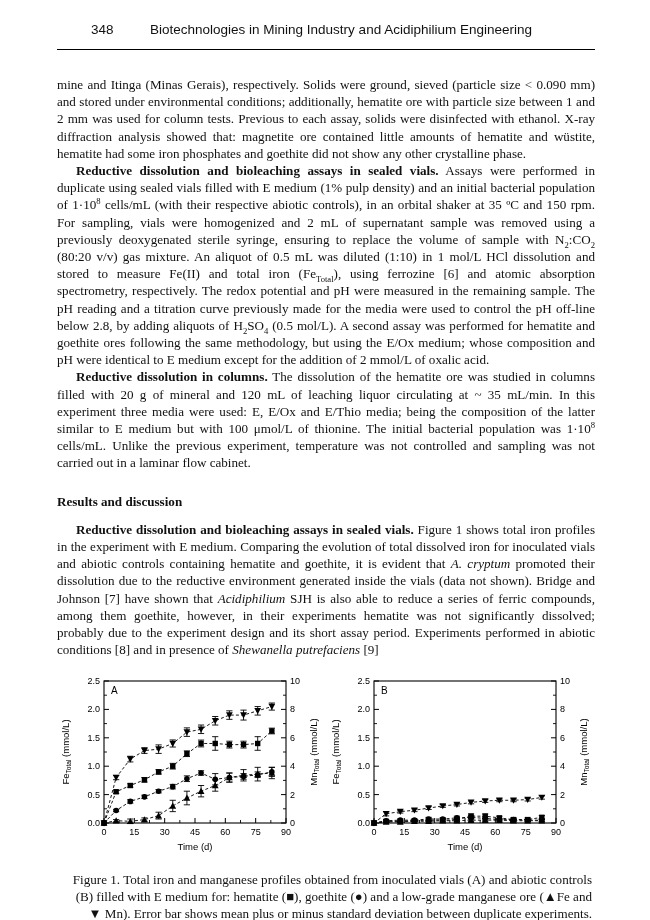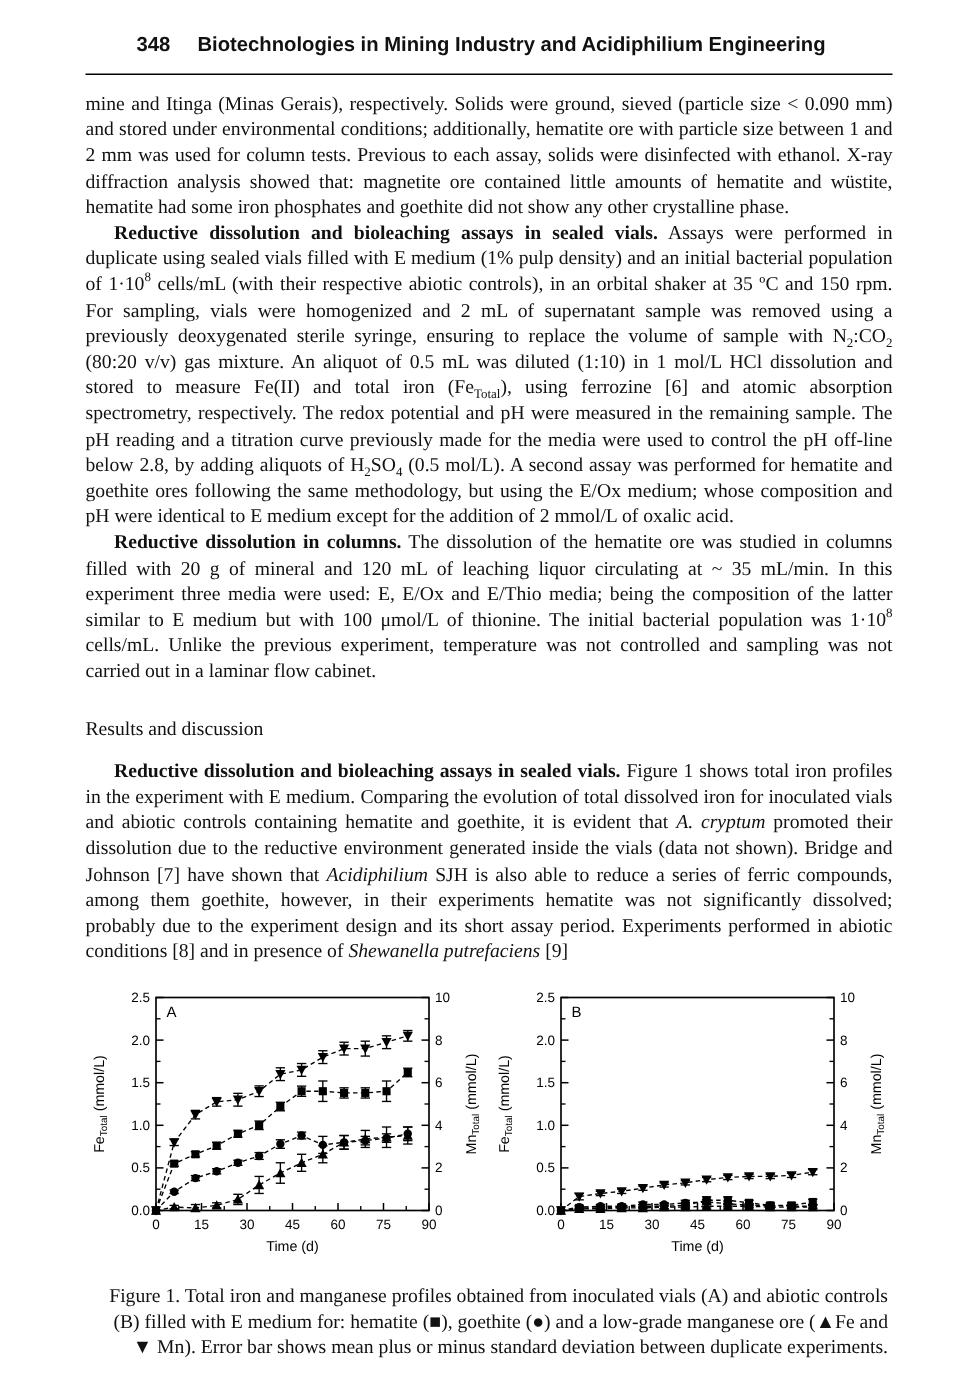--- a/index.html
+++ b/index.html
@@ -7,31 +7,31 @@
     position:relative;
     width:650px;height:920px;
     background:#ffffff;
     box-sizing:border-box;
     padding:22px 55px 0 57px;
     overflow:hidden;
     font-family:"Liberation Serif", serif;
     color:#111;
   }
   
-  .hdr{position:relative;height:20px;font-family:"Liberation Sans",sans-serif;font-weight:bold;font-size:13.5px;}
+  .hdr{position:relative;height:20px;font-family:"Liberation Sans",sans-serif;font-weight:normal;font-size:13.5px;}
   .hdr .pg{position:absolute;left:34px;top:0;}
   .hdr .ttl{display:block;text-align:center;padding-left:30px;}
   .hdr-rule{border:none;border-top:1.5px solid #000;margin:7px 0 0 0;}
   
-  .bodytext{margin-top:10px;font-size:13.1px;line-height:17.2px;text-align:justify;}
+  .bodytext{margin-top:26px;font-size:13.1px;line-height:17.2px;text-align:justify;}
   .bodytext p{margin:0;}
   .bodytext p.indent{text-indent:19px;}
   .bodytext sup{font-size:0.66em;vertical-align:super;line-height:0;}
   .bodytext sub{font-size:0.66em;vertical-align:sub;line-height:0;}
-  .section-heading{margin:21px 0 11px 0;font-weight:normal;font-size:13.1px;}
+  .section-heading{margin:21px 0 11px 0;font-weight:bold;font-size:13.1px;}
   
   .figure{margin-top:12px;}
   .charts-row{display:flex;justify-content:center;align-items:flex-start;gap:4px;}
   .figure svg{display:block;}
   .fig-caption{
     margin:2px auto 0 auto;width:532px;
     font-size:13.1px;line-height:17.2px;text-align:right;
   }
 </style>
 </head>

